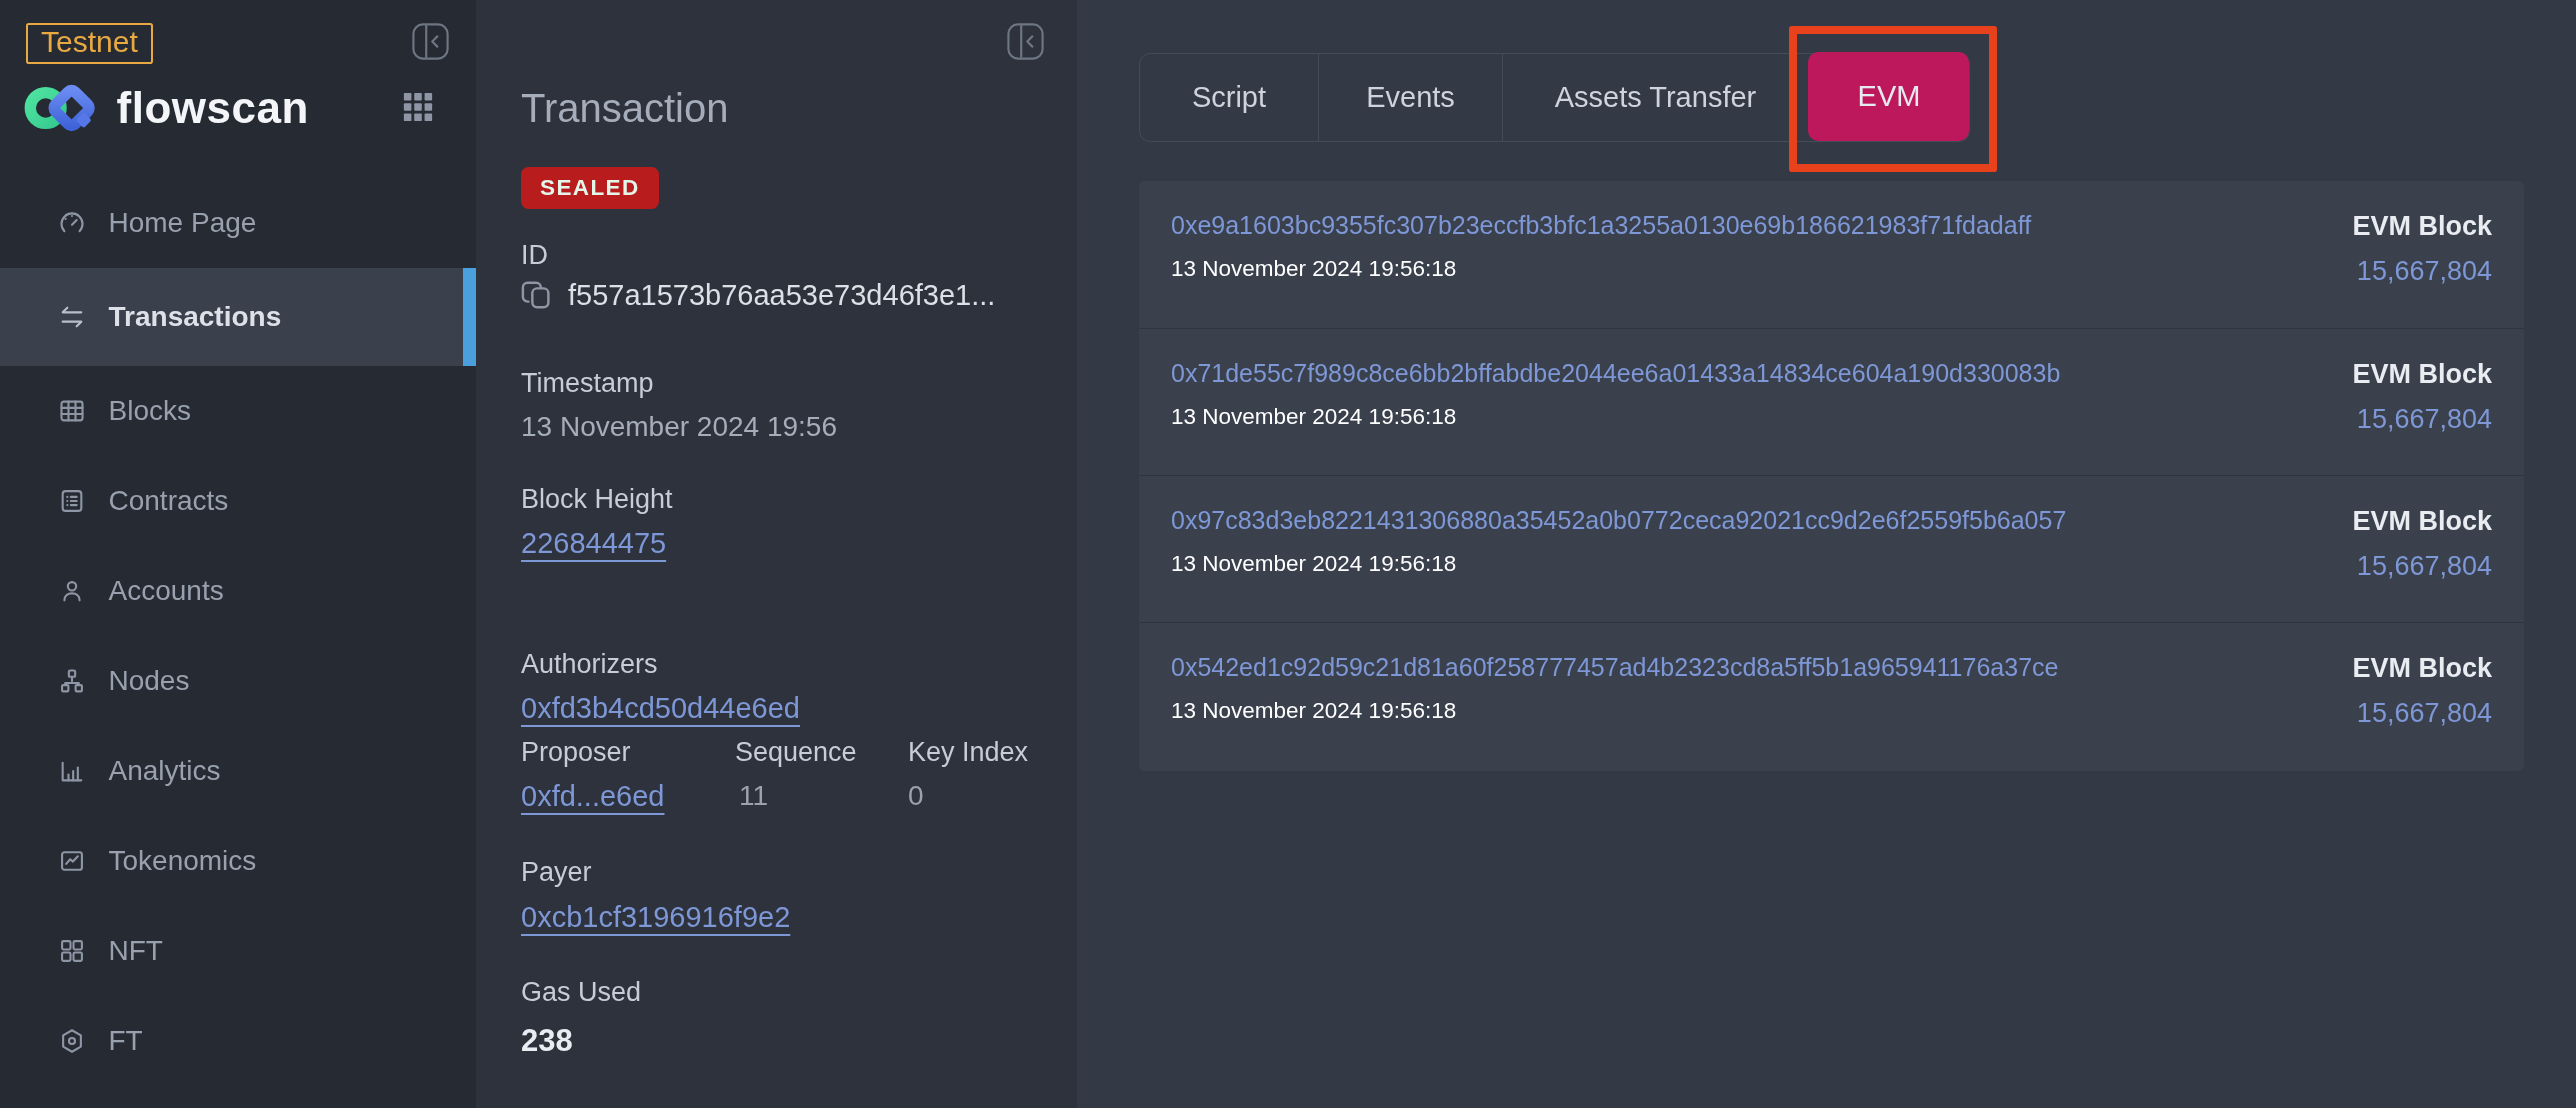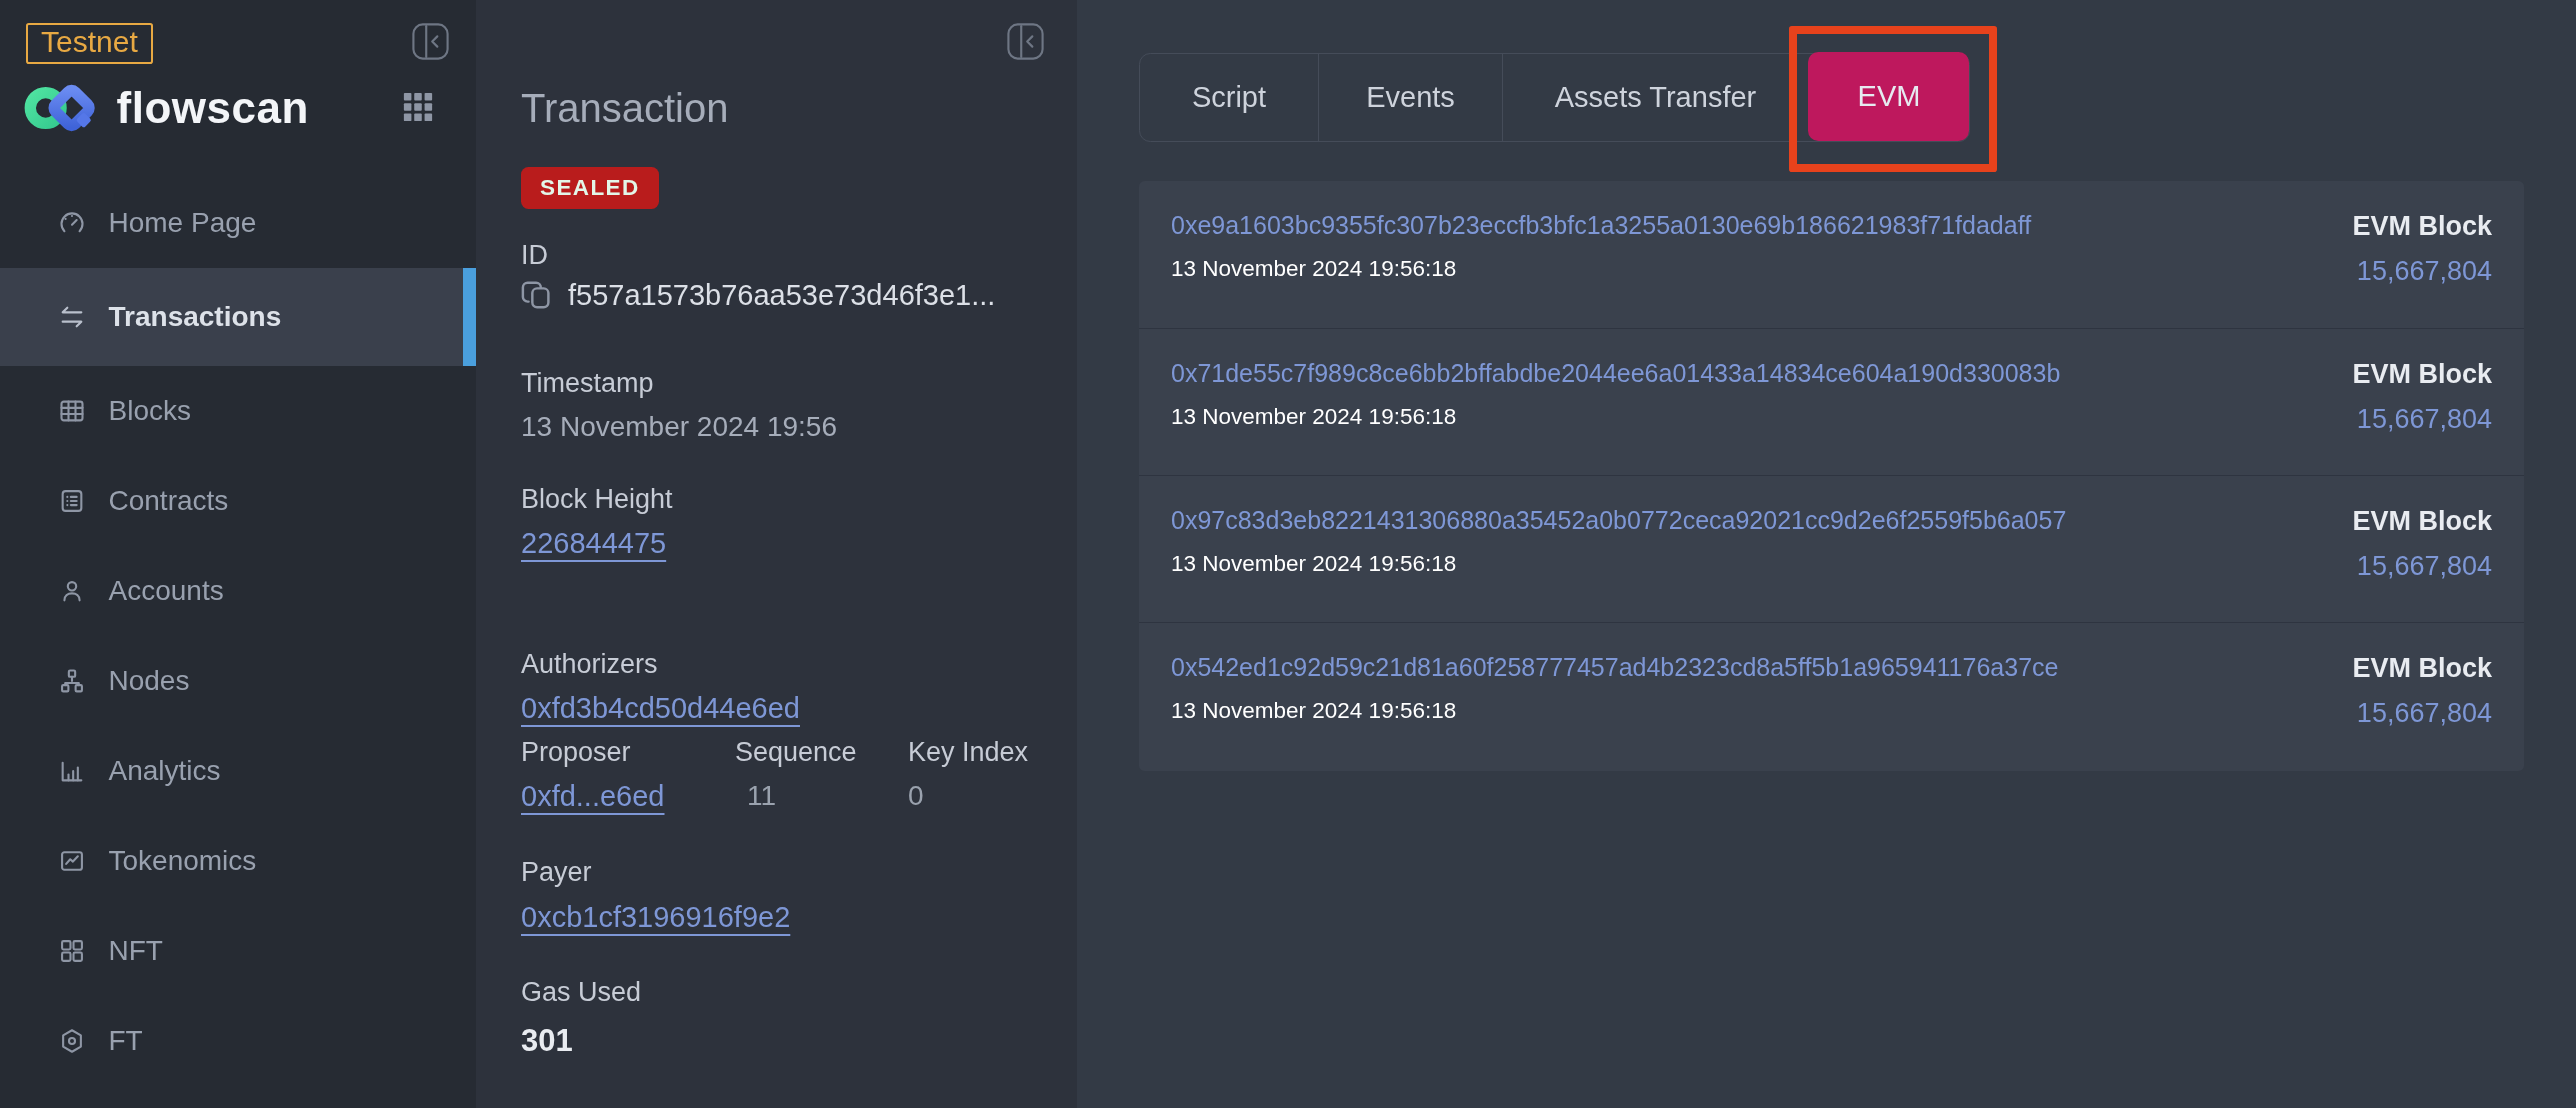--- a/index.html
+++ b/index.html
@@ -159,28 +159,28 @@
       <div class="flabel" style="top:484px">Block Height</div>
       <a class="blue-link" style="top:527px">226844475</a>
 
       <div class="flabel" style="top:649px">Authorizers</div>
       <a class="blue-link" style="top:692px">0xfd3b4cd50d44e6ed</a>
 
       <div class="flabel" style="top:737px">Proposer</div>
       <div class="flabel" style="top:737px; left:214px">Sequence</div>
       <div class="flabel" style="top:737px; left:387px">Key Index</div>
       <a class="blue-link" style="top:780px">0xfd...e6ed</a>
-      <div class="seq-val" style="top:780px; left:226px">11</div>
+      <div class="seq-val" style="top:780px; left:218px">11</div>
       <div class="key-val" style="top:780px; left:387px">0</div>
 
       <div class="flabel" style="top:857px">Payer</div>
       <a class="blue-link" style="top:901px">0xcb1cf3196916f9e2</a>
 
       <div class="flabel" style="top:977px">Gas Used</div>
-      <div class="gas-value" style="top:1023px">301</div>
+      <div class="gas-value" style="top:1023px">238</div>
     </div>
   </section>
 
   <aside class="sidebar">
     <span class="testnet-badge">Testnet</span>
     <span class="panel-collapse">
       <svg width="41" height="41" viewBox="0 0 48 48" class="licon">
         <rect x="4" y="4" width="40" height="40" rx="11"></rect>
         <line x1="19" y1="6" x2="19" y2="42"></line>
         <polyline points="32,18 26,24 32,30"></polyline>

